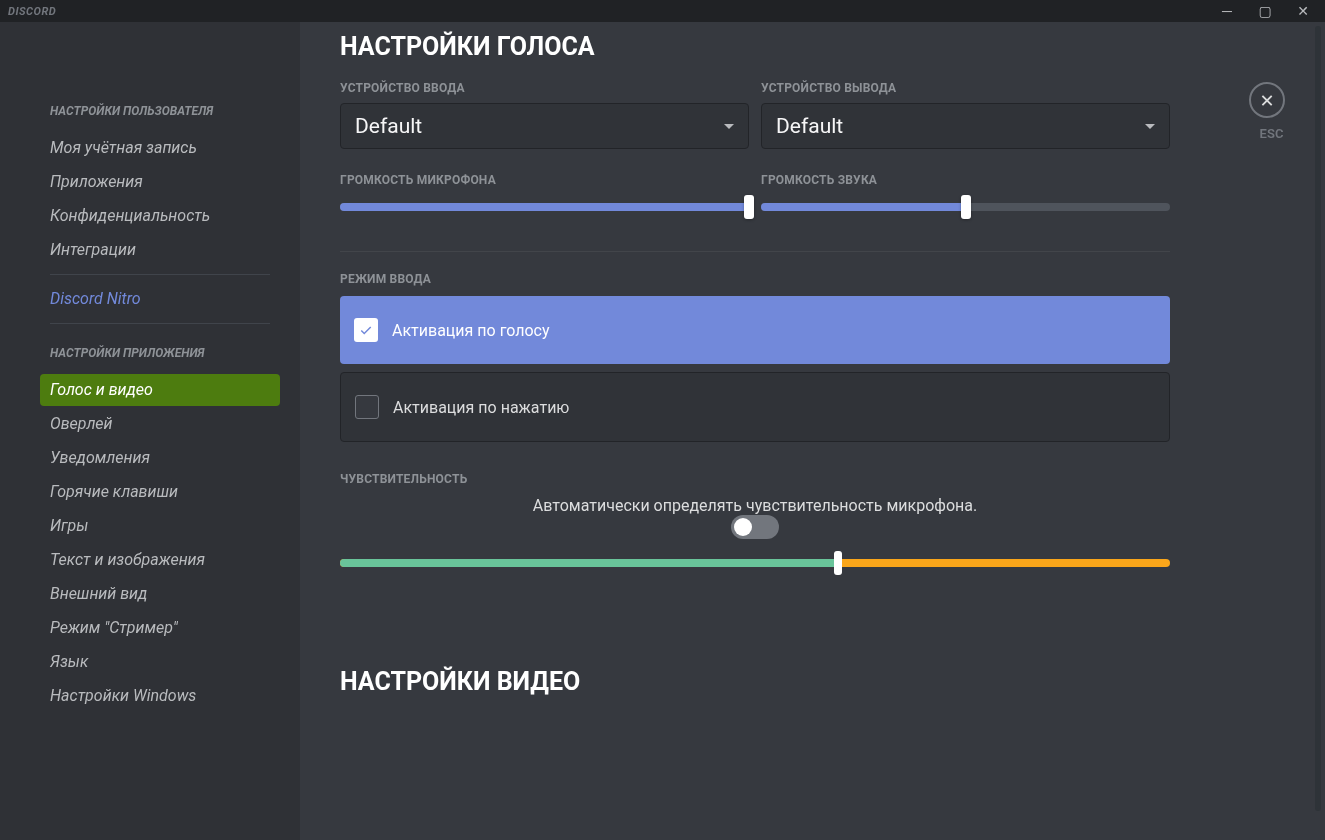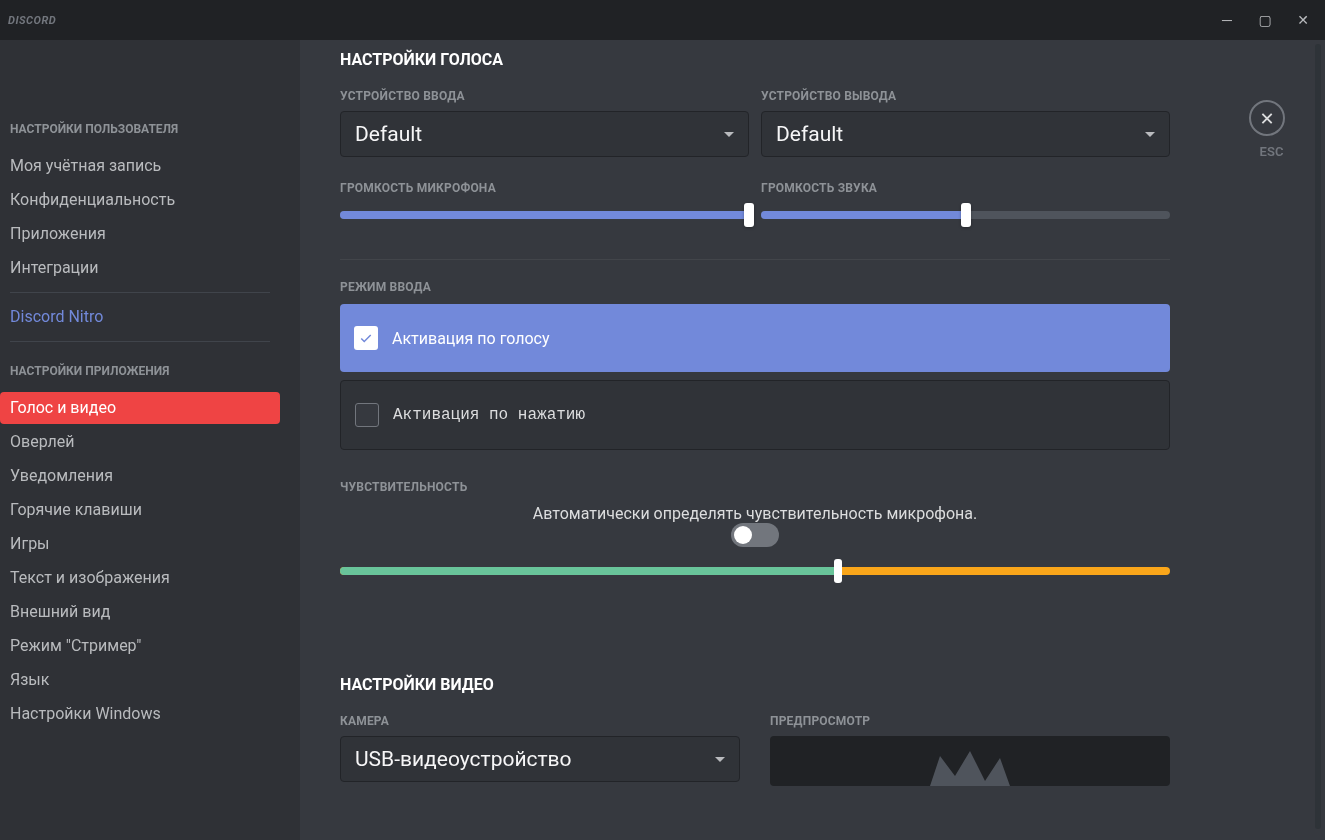--- a/index.html
+++ b/index.html
@@ -6,21 +6,21 @@
 body {
   font-family: -apple-system, BlinkMacSystemFont, "Segoe UI", Roboto, Helvetica, Arial, sans-serif;
   background: #36393f;
   color: #dcddde;
   width: 1325px;
   height: 840px;
   overflow: hidden;
   position: relative;
 }
 .titlebar {
-  height: 40px;
+  height: 22px;
   background: #202225;
   display: flex;
   align-items: center;
   justify-content: space-between;
   padding: 0 8px;
 }
 .titlebar-logo {
   font-size: 11px;
   font-weight: 700;
   letter-spacing: 0.5px;
@@ -40,21 +40,23 @@
   text-align: center;
 }
 .app-body {
   display: flex;
   height: calc(100% - 22px);
 }
 .sidebar {
   width: 300px;
   background: #2f3136;
   padding-top: 60px;
+  padding-left: 40px;
   overflow-y: auto;
+  font-style: italic;
 }
 .sidebar-header {
   font-size: 12px;
   font-weight: 700;
   color: #8e9297;
   text-transform: uppercase;
   margin-bottom: 8px;
   margin-top: 16px;
   padding: 6px 10px;
 }
@@ -62,21 +64,21 @@
   font-size: 16px;
   color: #b9bbbe;
   padding: 6px 10px;
   margin-bottom: 2px;
   border-radius: 4px;
   cursor: pointer;
   line-height: 20px;
   margin-right: 20px;
 }
 .sidebar-item.active {
-  background: #ef4444;
+  background: #4d7c0f;
   color: #fff;
 }
 .sidebar-item.nitro { color: #7289da; }
 .sidebar-divider {
   height: 1px;
   background: #40444b;
   margin: 8px 10px 8px 10px;
   margin-right: 30px;
 }
 .main {
@@ -109,21 +111,21 @@
   font-size: 18px;
 }
 .close-label {
   font-size: 13px;
   color: #72767d;
   margin-top: 8px;
   font-weight: 600;
   margin-left: 9px;
 }
 h2.section-title {
-  font-size: 16px;
+  font-size: 25px;
   font-weight: 700;
   color: #fff;
   margin-bottom: 20px;
   margin-top: 10px;
   text-transform: uppercase;
 }
 .row2 { display: flex; gap: 12px; }
 .col { flex: 1; }
 .field-label {
   font-size: 12px;
@@ -191,21 +193,20 @@
   gap: 14px;
 }
 .radio-item.checked {
   background: #7289da;
   color: #fff;
 }
 .radio-item.unchecked {
   background: #303338;
   border: 1px solid #222428;
   color: #dcddde;
-  font-family: Liberation Mono, monospace;
 }
 .checkbox {
   width: 24px; height: 24px;
   border-radius: 3px;
   display: flex;
   align-items: center;
   justify-content: center;
 }
 .checkbox.on { background: #fff; color: #7289da; font-weight: 900; }
 .checkbox.off { background: #36393f; border: 1px solid #72767d; }
@@ -288,22 +289,22 @@
     <span>─</span>
     <span>▢</span>
     <span>✕</span>
   </div>
 </div>
 
 <div class="app-body">
   <div class="sidebar">
     <div class="sidebar-header">НАСТРОЙКИ ПОЛЬЗОВАТЕЛЯ</div>
     <div class="sidebar-item">Моя учётная запись</div>
+    <div class="sidebar-item">Приложения</div>
     <div class="sidebar-item">Конфиденциальность</div>
-    <div class="sidebar-item">Приложения</div>
     <div class="sidebar-item">Интеграции</div>
     <div class="sidebar-divider"></div>
     <div class="sidebar-item nitro">Discord Nitro</div>
     <div class="sidebar-divider"></div>
     <div class="sidebar-header">НАСТРОЙКИ ПРИЛОЖЕНИЯ</div>
     <div class="sidebar-item active">Голос и видео</div>
     <div class="sidebar-item">Оверлей</div>
     <div class="sidebar-item">Уведомления</div>
     <div class="sidebar-item">Горячие клавиши</div>
     <div class="sidebar-item">Игры</div>
@@ -388,33 +389,16 @@
       </div>
       <div class="sens-track">
         <div class="sens-fill" style="width:60%"></div>
         <div class="sens-thumb" style="left:60%"></div>
       </div>
 
       <div style="height:90px"></div>
 
       <h2 class="section-title">НАСТРОЙКИ ВИДЕО</h2>
 
-      <div class="video-row">
-        <div class="col">
-          <div class="field-label">КАМЕРА</div>
-          <div class="select small">
-            <span>USB-видеоустройство</span>
-            <span class="chevron"></span>
-          </div>
-        </div>
-        <div class="col">
-          <div class="field-label">ПРЕДПРОСМОТР</div>
-          <div class="preview-box">
-            <svg width="120" height="40" viewBox="0 0 120 40">
-              <path fill="#4f545c" d="M20 40 L30 10 L45 30 L60 5 L75 35 L90 12 L100 40 Z"></path>
-            </svg>
-          </div>
-        </div>
-      </div>
 
     </div>
   </div>
 </div>
 
 </body></html>

